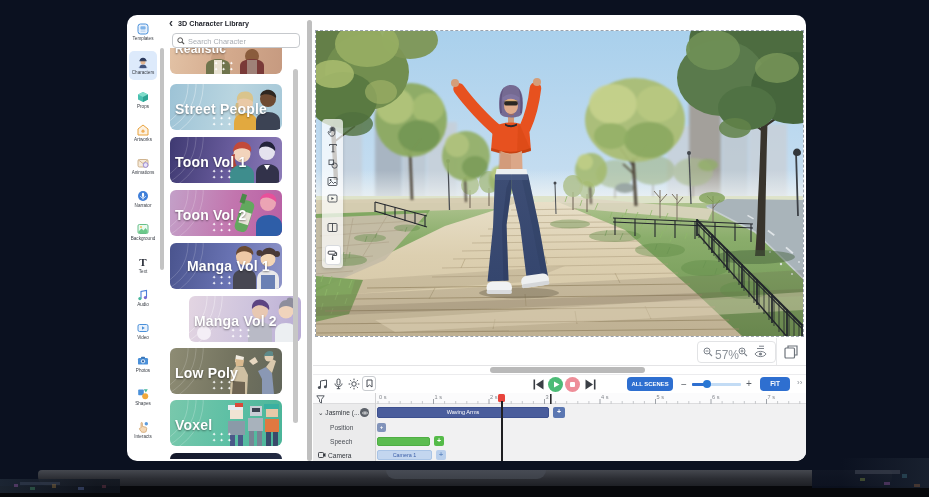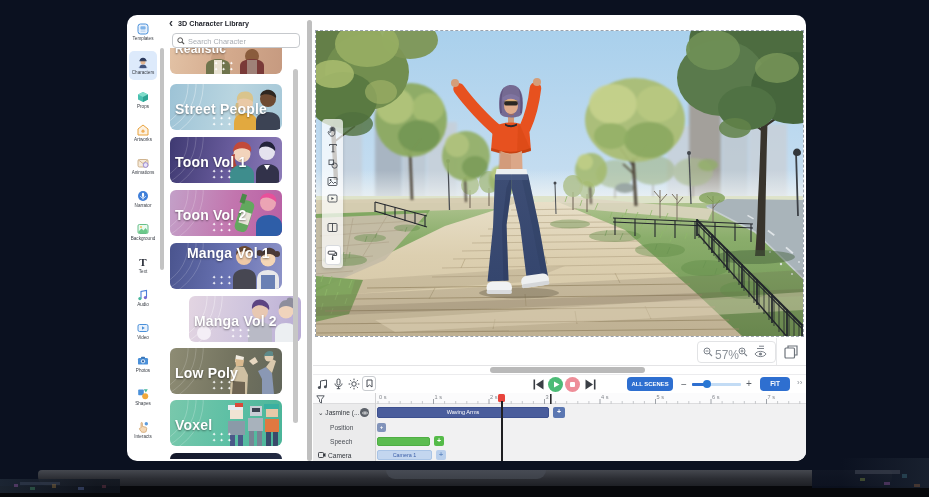--- a/index.html
+++ b/index.html
@@ -229,21 +229,21 @@
             <circle cx="16" cy="13" r="8" fill="#eec8a6"></circle>
             <path d="M8 11 C8 4 14 1 19 2.5 C24 4 26 8 25 11 C20 6 12 6 8 11 Z" fill="#6a4a33"></path>
             <path d="M5 45 L5 34 C5 28 11 25 17 25 C23 25 28 28 28 34 L28 45 Z" fill="#474752"></path>
             <circle cx="40" cy="15" r="7.5" fill="#f4d6b6"></circle>
             <path d="M33 13 C33 6 38 3 43 4 C48 5 49 10 48 13 C44 9 37 9 33 13 Z" fill="#4a3a38"></path>
             <circle cx="31.5" cy="9" r="3" fill="#4a3a38"></circle>
             <circle cx="49" cy="10" r="3" fill="#4a3a38"></circle>
             <path d="M29 45 L29 35 C29 29 34 26 40 26 C46 26 51 29 51 35 L51 45 Z" fill="#e8e8ea"></path>
             <path d="M33 31 L47 31 L47 45 L33 45 Z" fill="#6a80b4"></path>
           </svg>
-        <div class="t" style="top:2px;padding-left:12px;">Manga Vol 1</div>
+        <div class="t" style="top:15px;padding-left:12px;">Manga Vol 1</div>
         <div class="spark" style="left:42px; top:31px;">✦ ✦ ✦<br>✦ ✦ ✦</div>
       </div>
       <div class="card" style="top:247.5px; background:linear-gradient(100deg,#e3d5e2,#cdc3dd 55%,#b8abd4);margin-left:19px;">
         <svg class="sw" viewBox="0 0 70 46">
             <path d="M-5 40 Q20 25 18 -5 M-2 46 Q28 28 26 -6 M4 50 Q36 30 33 -6" fill="none" stroke="#fff" stroke-width="1" opacity="0.7"></path>
           </svg>
         <div class="abs" style="left:8px;top:30px;width:14px;height:14px;border-radius:50%;background:#f4eef6;"></div>
         <svg class="abs" style="left:54px;top:1px;" width="58" height="45" viewBox="0 0 58 45">
             <circle cx="17" cy="14" r="8" fill="#e8c8b2"></circle>
             <path d="M9 12 C8 4 15 1 20 3 C25 5 27 9 26 13 C21 7 13 7 9 12 Z" fill="#5c4482"></path>

